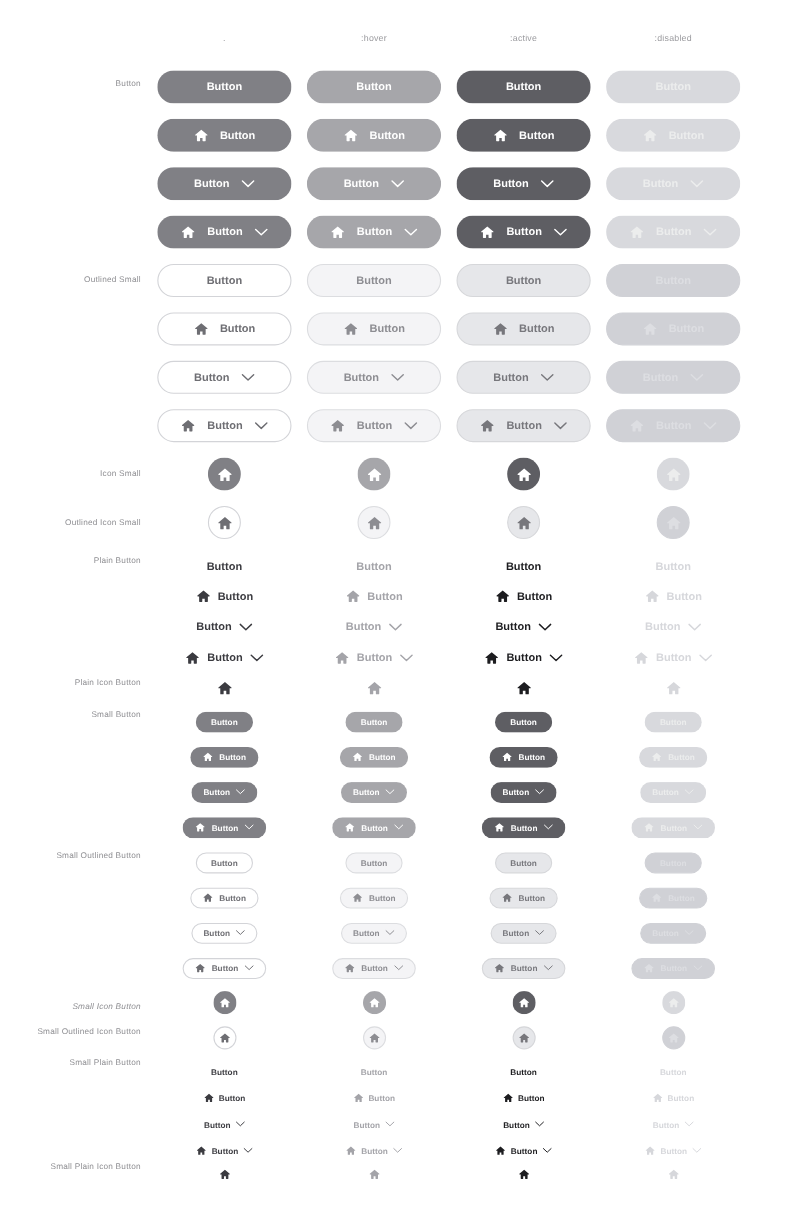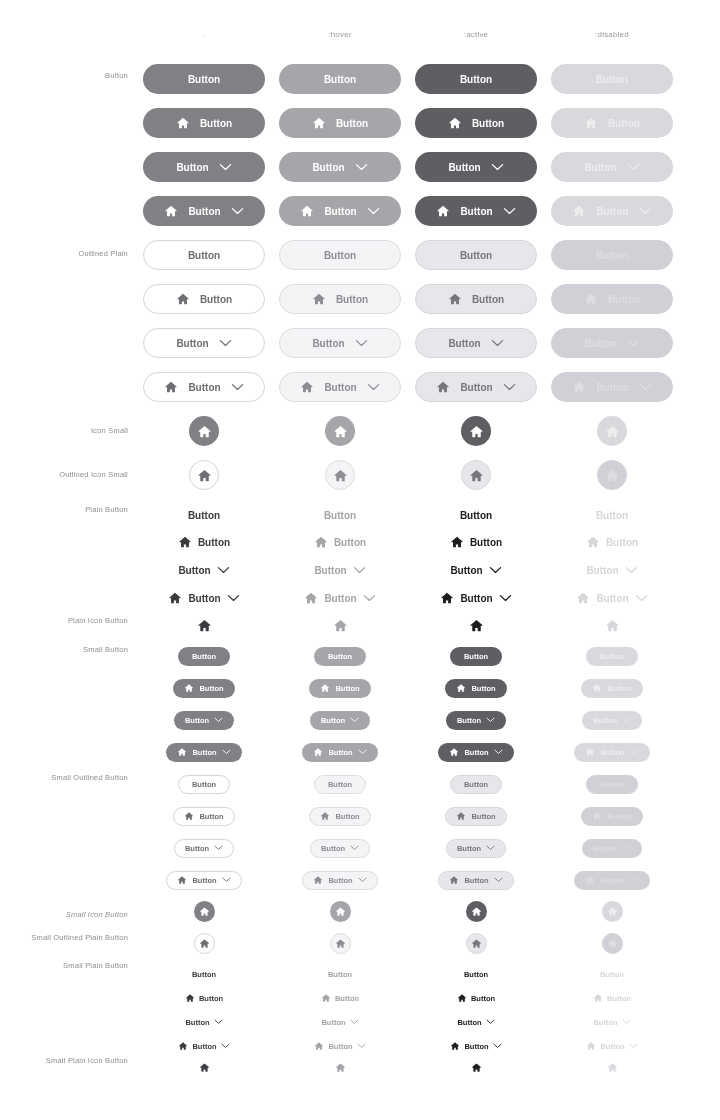--- a/index.html
+++ b/index.html
@@ -296,21 +296,21 @@
           </svg>
         </span>
         <span class="label">Button</span>
         <span class="ic trail-icon">
           <svg width="13" height="8.06" viewBox="0 0 24 15" fill="none" stroke="#eceded" stroke-width="2.4" stroke-linecap="round" stroke-linejoin="round">
             <path d="M2.5 3 12 12 21.5 3"></path>
           </svg>
         </span>
       </div>
     </div>
-    <div class="row-label" style="top: 249px;">Outlined Plain</div>
+    <div class="row-label" style="top: 249px;">Outlined Small</div>
     <div class="cell" style="left: 136px; top: 238px; height: 34px;">
       <div class="btn out-default large" style="color: rgb(110, 110, 115);">
         <span class="label">Button</span>
       </div>
     </div>
     <div class="cell" style="left: 272px; top: 238px; height: 34px;">
       <div class="btn out-hover large" style="color: rgb(141, 141, 146);">
         <span class="label">Button</span>
       </div>
     </div>
@@ -1088,21 +1088,21 @@
     </div>
     <div class="cell" style="left: 544px; top: 894px; height: 34px;">
       <div class="btn fill-disabled circle sm" style="color: rgb(236, 237, 237);">
         <span class="ic">
           <svg width="11" height="11" viewBox="0 0 24 24" fill="#eceded">
             <path d="M12 3.2 2.6 11.1c-.5.42-.2 1.25.45 1.25H5.2v8.05c0 .44.36.8.8.8h3.3c.44 0 .8-.36.8-.8v-4.3h3.8v4.3c0 .44.36.8.8.8h3.3c.44 0 .8-.36.8-.8V12.35h2.15c.65 0 .95-.83.45-1.25L12 3.2z"></path>
           </svg>
         </span>
       </div>
     </div>
-    <div class="row-label" style="top: 933px;">Small Outlined Plain Button</div>
+    <div class="row-label" style="top: 933px;">Small Outlined Icon Button</div>
     <div class="cell" style="left: 136px; top: 926px; height: 34px;">
       <div class="btn out-default circle sm" style="color: rgb(110, 110, 115);">
         <span class="ic">
           <svg width="11" height="11" viewBox="0 0 24 24" fill="#6e6e73">
             <path d="M12 3.2 2.6 11.1c-.5.42-.2 1.25.45 1.25H5.2v8.05c0 .44.36.8.8.8h3.3c.44 0 .8-.36.8-.8v-4.3h3.8v4.3c0 .44.36.8.8.8h3.3c.44 0 .8-.36.8-.8V12.35h2.15c.65 0 .95-.83.45-1.25L12 3.2z"></path>
           </svg>
         </span>
       </div>
     </div>
     <div class="cell" style="left: 272px; top: 926px; height: 34px;">

